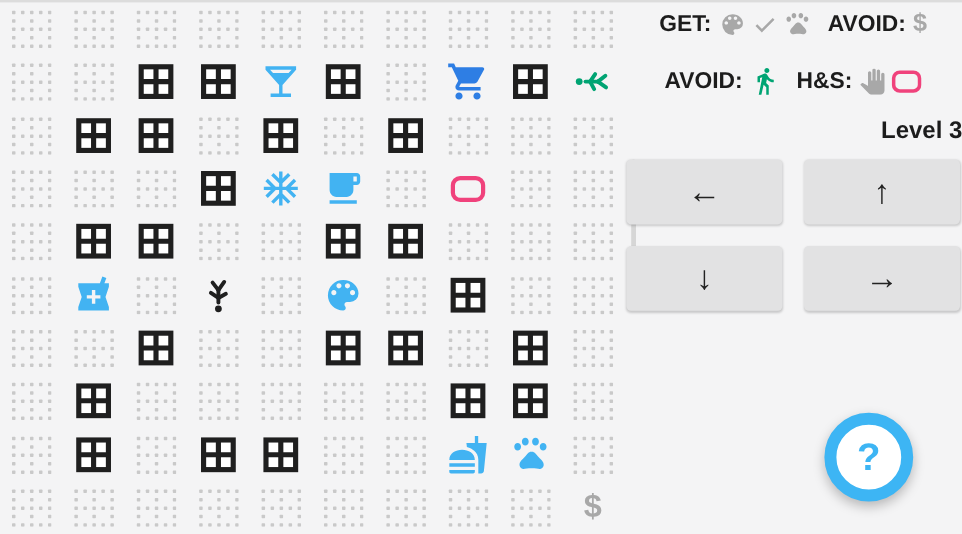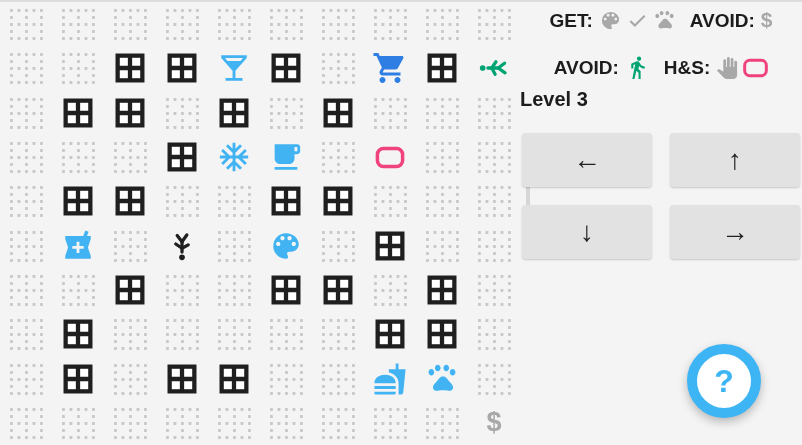--- a/index.html
+++ b/index.html
@@ -9,21 +9,21 @@
   .cell{display:flex;align-items:center;justify-content:center;}
   .cash{font-weight:bold;line-height:1;}
   .scroll-thumb{position:absolute;left:526px;top:131px;width:4px;height:114px;background:#d6d6d6;border-radius:2px;}
   .panel{position:absolute;left:520px;top:0;width:282px;height:414px;}
   .rule-line{display:flex;justify-content:center;align-items:center;gap:6px;
              font-weight:bold;font-size:19px;color:#1c1c1c;white-space:nowrap;}
   .rule-line .icons{display:flex;align-items:center;gap:5px;}
   .line1{margin-top:7px;}
   .line2{margin-top:23px;}
   .gap-before{margin-left:8px;}
-  .level{text-align:left;font-weight:bold;font-size:20px;color:#1c1c1c;margin-top:8px;}
+  .level{text-align:right;font-weight:bold;font-size:20px;color:#1c1c1c;margin-top:18px;}
   .controls{position:absolute;left:2px;top:131px;display:grid;
             grid-template-columns:130px 130px;grid-template-rows:54px 54px;gap:18px;}
   .arrow-btn{background:#e2e2e3;border:none;border-radius:4px;cursor:pointer;
              display:flex;align-items:center;justify-content:center;
              box-shadow:0 1px 2px rgba(0,0,0,0.18);}
   .arrow-btn span{font-size:28px;color:#222;line-height:1;}
   .help-btn{position:absolute;left:167px;top:342px;width:74px;height:74px;border-radius:50%;
             border:10px solid #3db5f4;background:#ffffff;box-sizing:border-box;cursor:pointer;
             display:flex;align-items:center;justify-content:center;
             box-shadow:0 4px 10px rgba(0,0,0,0.25);}

